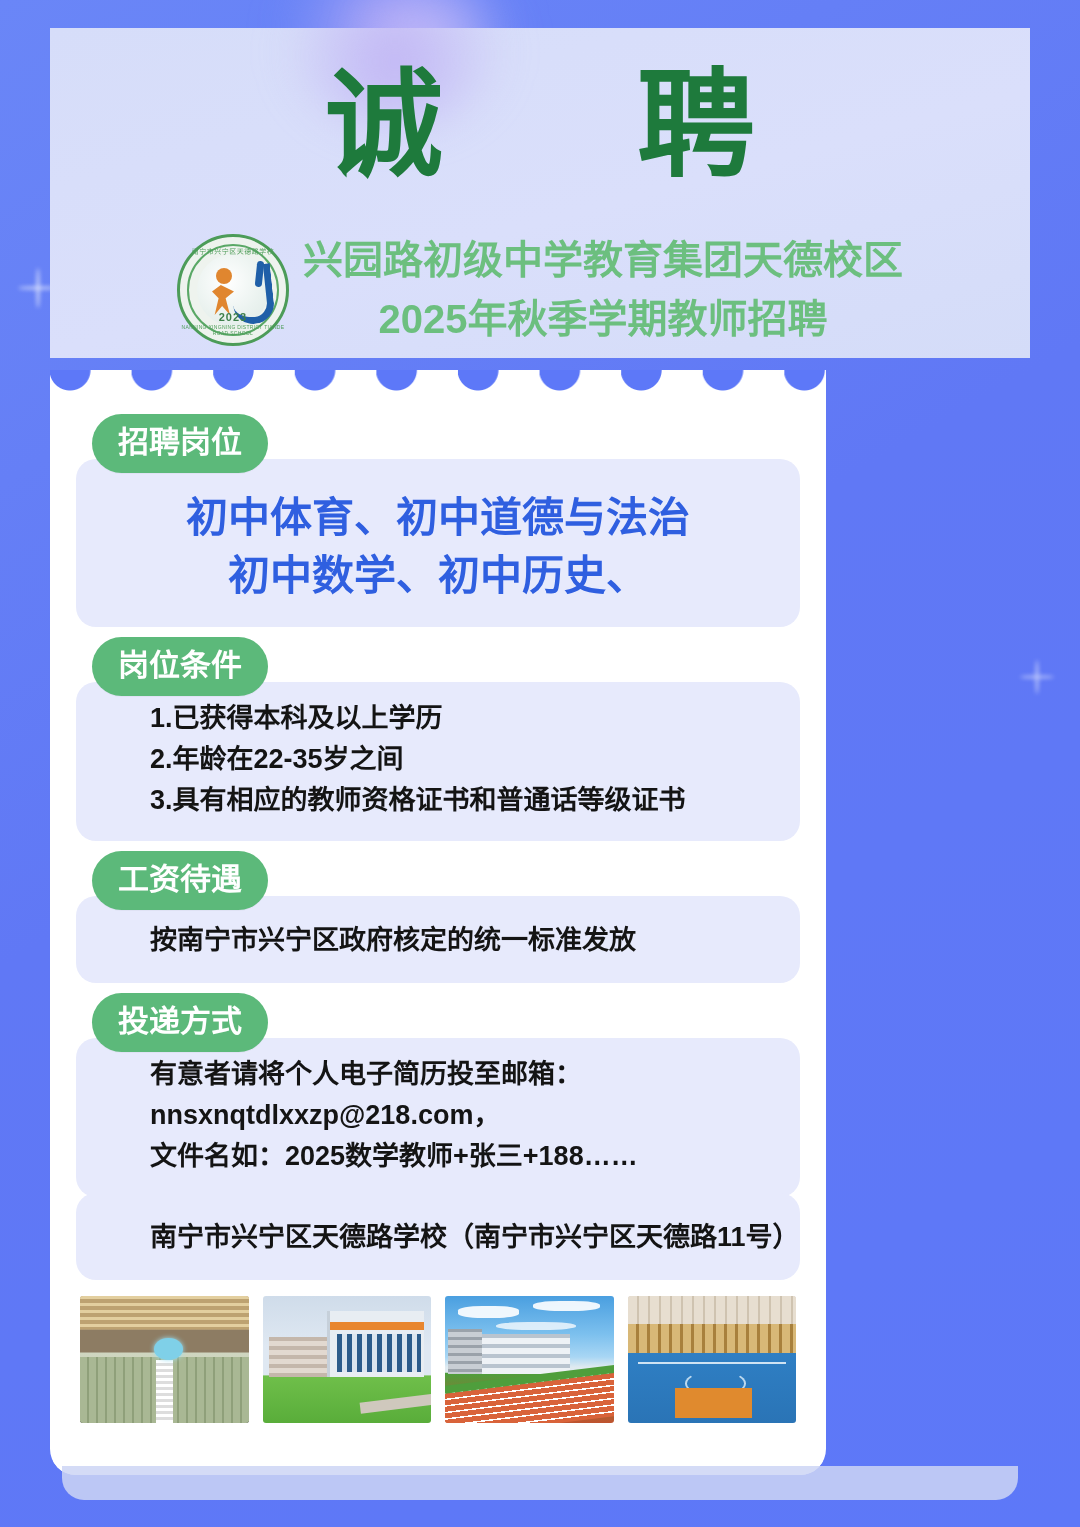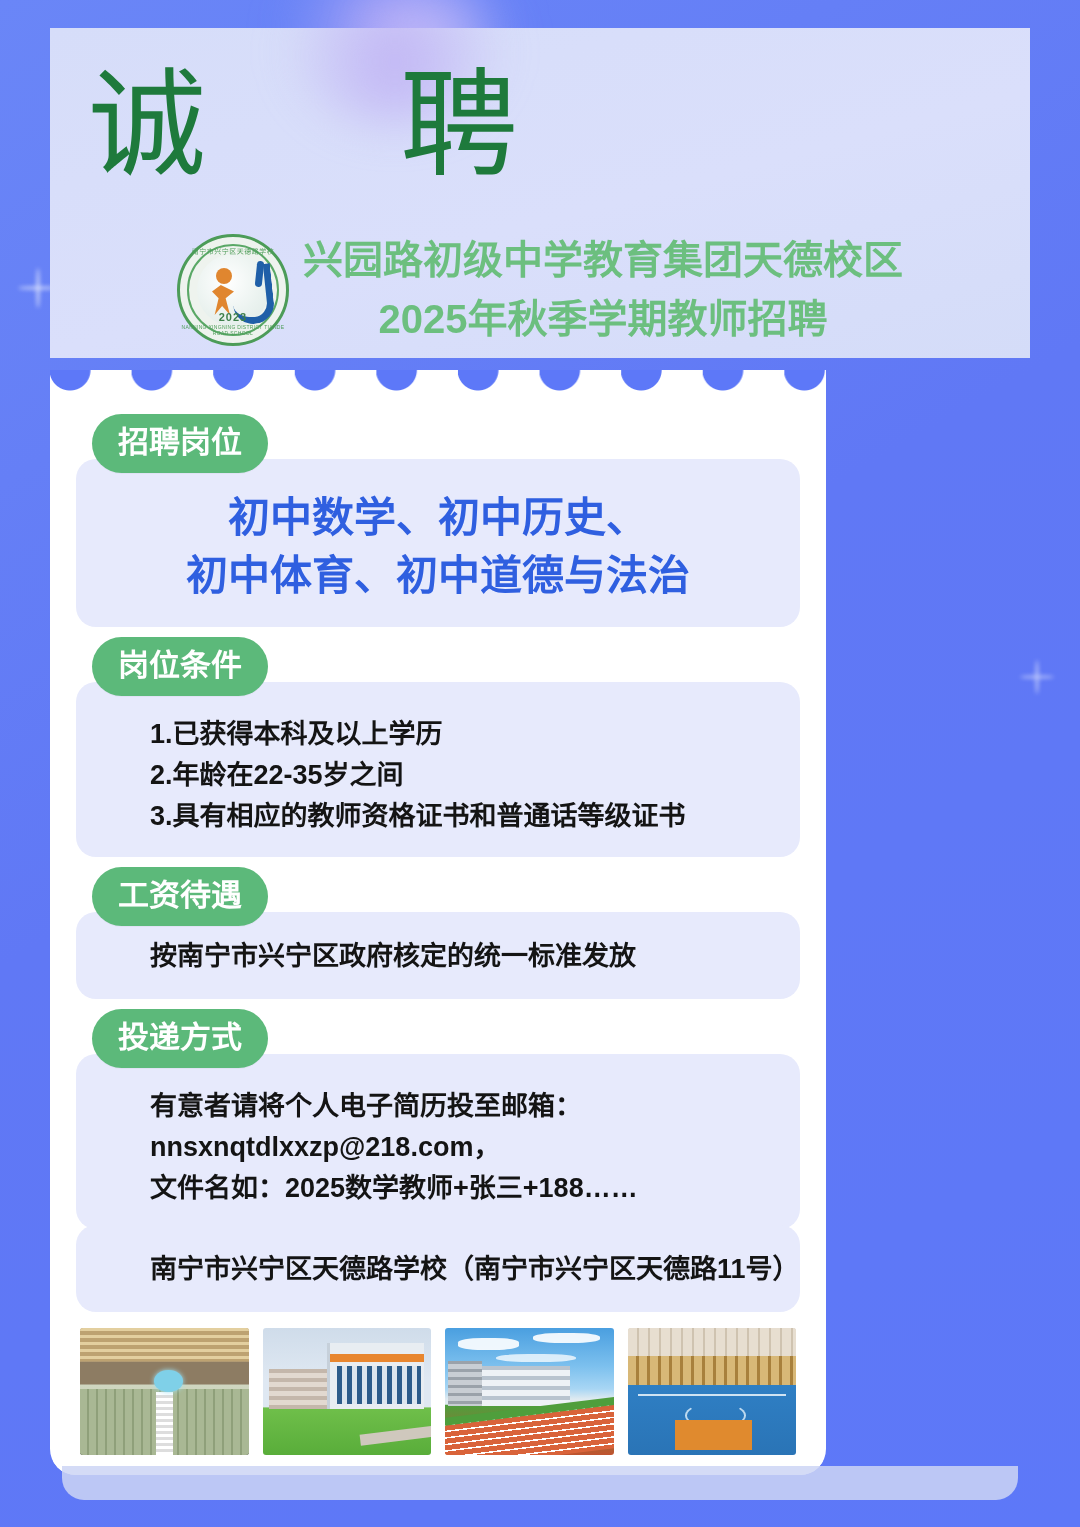--- a/index.html
+++ b/index.html
@@ -28,22 +28,22 @@
   
   .header{
     position:absolute;left:50px;top:28px;width:980px;height:330px;
     background:linear-gradient(165deg,#d6ddf9 0%,#dadffb 55%,#d4dcf8 100%);
     overflow:hidden;
   }
   .hdr-glow{position:absolute;left:230px;top:-90px;width:230px;height:190px;border-radius:50%;
     background:radial-gradient(ellipse at 50% 65%,rgba(188,172,243,.85),rgba(190,180,245,0) 70%);
     filter:blur(20px);}
   .title-main{
-    position:absolute;left:0;right:0;top:38px;text-align:left;
-    font-size:118px;line-height:1;font-weight:normal;color:#1e7a3c;
+    position:absolute;left:0;right:0;top:38px;text-align:center;
+    font-size:118px;line-height:1;font-weight:bold;color:#1e7a3c;
     letter-spacing:38px;text-indent:38px;
   }
   .hdr-bottom{position:absolute;left:0;right:0;top:206px;
     display:flex;align-items:center;justify-content:center;gap:14px;padding:0 18px;}
 
   
   .logo{position:relative;width:112px;height:112px;flex:0 0 112px;border-radius:50%;
     background:#eef3ee;border:3px solid #4c9c58;box-sizing:border-box;}
   .logo .ring2{position:absolute;inset:7px;border-radius:50%;border:2px solid #5aa866;}
   .logo .disc{position:absolute;inset:17px;border-radius:50%;
@@ -86,21 +86,21 @@
     position:relative;z-index:2;}
 
   .sec{margin-bottom:10px;}
   .sec .badge{margin-left:16px;}
 
   .positions{text-align:center;color:#2f5fe0;font-weight:bold;font-size:42px;line-height:1.38;}
   .positions div{white-space:nowrap;}
 
   .body-line{color:#141414;font-weight:bold;font-size:27px;line-height:1.52;
     padding-left:48px;white-space:nowrap;}
-  .panel.tight{padding:32px 26px 20px;}
+  .panel.tight{padding:16px 26px 20px;}
   .panel.one-line{padding:24px 26px 22px;}
 
   
   .photos{margin-top:16px;display:grid;grid-template-columns:repeat(4,1fr);
     gap:10px 14px;padding:0 4px 18px;}
   .ph{height:127px;border-radius:3px;overflow:hidden;position:relative;background:#cfd6e6;}
   .ph i{position:absolute;display:block;}
 
   
   .p1{background:linear-gradient(#b79a6b 0%,#c9ad7c 26%,#8d7c63 27%,#8d7c63 44%,#cfd6c0 45%,#b9c4a6 100%);}
@@ -189,22 +189,22 @@
 
 <div class="card">
   <div class="scallop"></div>
 
   <div class="card-inner">
 
     <div class="sec">
       <div class="badge">招聘岗位</div>
       <div class="panel">
         <div class="positions">
+          <div>初中体育、初中道德与法治</div>
           <div>初中数学、初中历史、</div>
-          <div>初中体育、初中道德与法治</div>
         </div>
       </div>
     </div>
 
     <div class="sec">
       <div class="badge">岗位条件</div>
       <div class="panel tight">
         <div class="body-line">1.已获得本科及以上学历</div>
         <div class="body-line">2.年龄在22-35岁之间</div>
         <div class="body-line">3.具有相应的教师资格证书和普通话等级证书</div>

